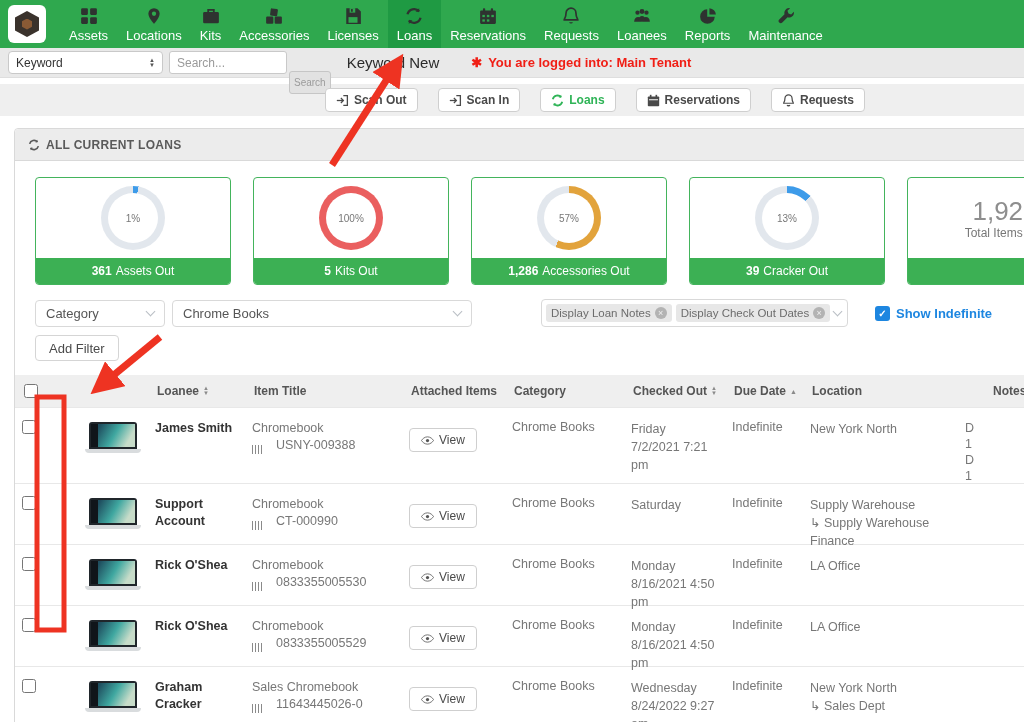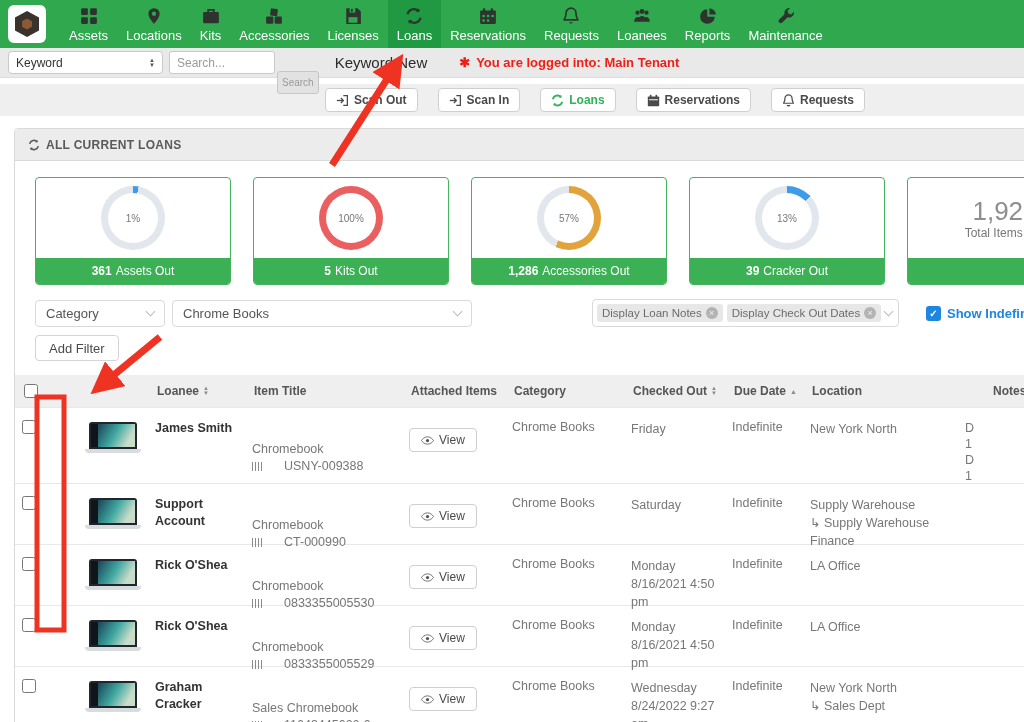--- a/index.html
+++ b/index.html
@@ -18,21 +18,21 @@
     padding:0 9px; color:#fff; font-size:13px; cursor:pointer; }
   .nav-item.active { background:var(--nav_active,#1f9a43); }
   .nav-item .nicon { height:20px; display:flex; align-items:center; color:#2e3330; margin-bottom:2px; }
   .nav-item .nicon svg { width:18px; height:18px; }
 
   
   .bar1 { height:30px; background:#e9e9e9; border-bottom:1px solid #dedede; display:flex; align-items:center; padding:0 8px; }
   .kw-select { width:155px; height:23px; background:#fff; border:1px solid #c9c9c9; border-radius:4px;
     display:flex; align-items:center; justify-content:space-between; padding:0 7px; font-size:12px; color:#333; }
   .stepper { display:flex; flex-direction:column; font-size:6px; line-height:5px; color:#555; }
-  .search-input { width:106px; height:23px; margin-left:6px; border:1px solid #c9c9c9; border-radius:3px;
+  .search-input { width:118px; height:23px; margin-left:6px; border:1px solid #c9c9c9; border-radius:3px;
     padding:0 7px; font-size:12px; color:#333; font-family:"Liberation Sans",sans-serif; }
   .search-input::placeholder { color:#9a9a9a; }
   .search-btn { height:23px; margin-left:2px; background:#e2e2e2; border:1px solid #c6c6c6; border-radius:3px;
     font-size:10px; color:#9b9b9b; padding:0 4px; cursor:pointer;margin-top:40px; }
   .create-new { margin-left:16px; font-size:15px; color:#2b2b2b; cursor:pointer; }
   .tenant-msg { margin-left:32px; font-size:13px; font-weight:bold; color:var(--tenant_red,#f01e15); display:flex; gap:6px; }
 
   
   .bar2 { height:32px; margin-top:6px; background:#efefef; display:flex; align-items:center;
     justify-content:flex-end; padding-right:159px; gap:20px; }
@@ -64,21 +64,21 @@
   .total-lbl { font-size:12px; color:#777; text-align:center; }
 
   
   .filter-row { display:flex; align-items:center; margin-top:14px; }
   .select { height:27px; background:#fff; border:1px solid #d9d9d9; border-radius:4px; display:flex;
     align-items:center; justify-content:space-between; padding:0 10px; font-size:13px; color:#555; cursor:pointer; }
   .chev { width:7px; height:7px; border-right:1.5px solid #b9bec4; border-bottom:1.5px solid #b9bec4;
     transform:rotate(45deg); margin-top:-3px; flex:none; }
   .w-cat { width:130px; margin-right:7px; }
   .w-val { width:300px; }
-  .multisel { width:307px; height:28px; margin-left:120px; background:#fff; border:1px solid #d9d9d9; border-radius:4px;
+  .multisel { width:307px; height:28px; margin-left:69px; background:#fff; border:1px solid #d9d9d9; border-radius:4px;
     display:flex; align-items:center; padding:0 9px 0 4px; gap:4px; }
   .tag { background:#e7e7e7; border-radius:3px; font-size:11.5px; color:#6c6c6c; padding:3px 5px;
     display:flex; align-items:center; gap:4px; white-space:nowrap; }
   .tag .rm { width:12px; height:12px; border-radius:50%; background:#b3b3b3; color:#efefef; font-size:9px;
     line-height:12px; text-align:center; cursor:pointer; }
   .multisel .chev { margin-left:auto; }
   .show-indef { margin-left:27px; display:flex; align-items:center; gap:6px; color:var(--link_blue,#1d86e0);
     font-size:13px; font-weight:600; cursor:pointer; }
   .bluebox { width:15px; height:15px; background:var(--link_blue,#1d86e0); border-radius:3px; color:#fff;
     font-size:10px; line-height:15px; text-align:center; }
@@ -93,22 +93,22 @@
   .thead .c-notes { padding-left:28px; }
   .sort { display:flex; flex-direction:column; font-size:6px; line-height:5px; color:#8a8a8a; }
   .sort-up { font-size:7px; color:#8a8a8a; }
   .trow { border-top:1px solid #e8e8e8; font-size:12.5px; color:#777; }
   .trow > div { padding-top:12px; }
   .row-tall { height:76px; }
   .row-std { height:61px; }
   .cb { width:14px; height:14px; accent-color:#fff; margin-left:7px; cursor:pointer; }
   .thead .cb { margin-left:7px; }
   .loanee { font-weight:bold; color:#333; line-height:17px; padding-right:8px; }
-  .itemcell { line-height:17px; padding-right:10px;margin-top:21px; }
-  .asset-id { display:flex; align-items:center; gap:20px; }
+  .itemcell { line-height:17px; padding-right:10px; }
+  .asset-id { display:flex; align-items:flex-end; gap:12px; }
   .barcode { width:12px; height:9px; flex:none;
     background:repeating-linear-gradient(90deg,#8a8a8a 0 1px,transparent 1px 3px); }
   .view-btn { margin-top:8px; background:#fff; border:1px solid #cfcfcf; border-radius:4px; height:24px;
     padding:0 11px; font-size:12px; color:#4a4a4a; display:inline-flex; align-items:center; gap:5px; cursor:pointer; }
   .view-btn svg { width:13px; height:9px; }
   .datecell, .loccell, .notecell { line-height:18px; padding-right:8px; }
   .notecell { line-height:16px; padding-top:10px; }
   
   .laptop { width:56px; margin-top:2px; }
   .laptop .screen { width:48px; height:27px; margin:0 auto; background:#20262b; border-radius:3px 3px 0 0;
@@ -469,20 +469,21 @@
         <div><button class="view-btn">
           <svg viewBox="0 0 16 10">
                 <path d="M8 .5C4.5.5 1.8 3 .6 5 1.8 7 4.5 9.5 8 9.5S14.2 7 15.4 5C14.2 3 11.5.5 8 .5z" fill="none" stroke="#555"></path>
                 <circle cx="8" cy="5" r="2" fill="#555"></circle>
               </svg>
           <span>View</span>
             </button></div>
         <div>Chrome Books</div>
         <div class="datecell">
           <div>Friday</div>
+            <div>7/2/2021 7:21 pm</div>
           </div>
         <div>Indefinite</div>
         <div class="loccell">
             <div>New York North</div>
           </div>
         <div class="notecell">
           <div>D</div>
             <div>1</div>
           <div>D</div>
             <div>1</div>

